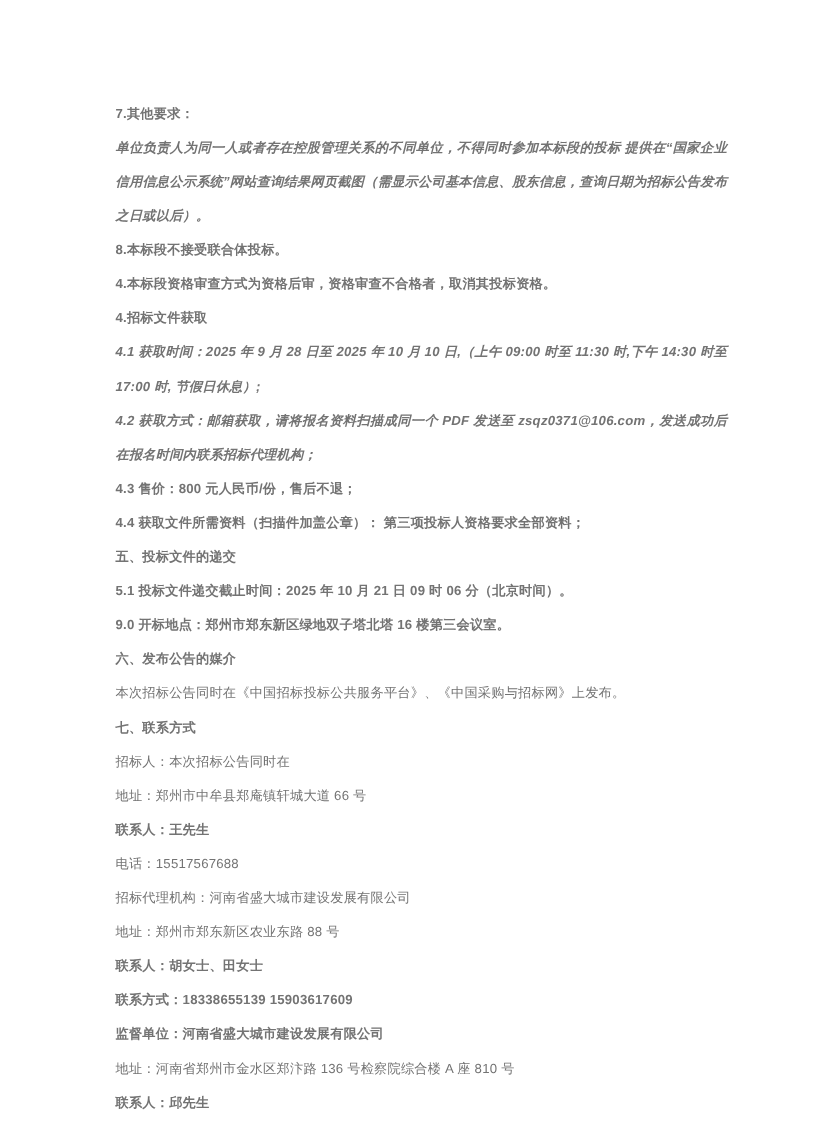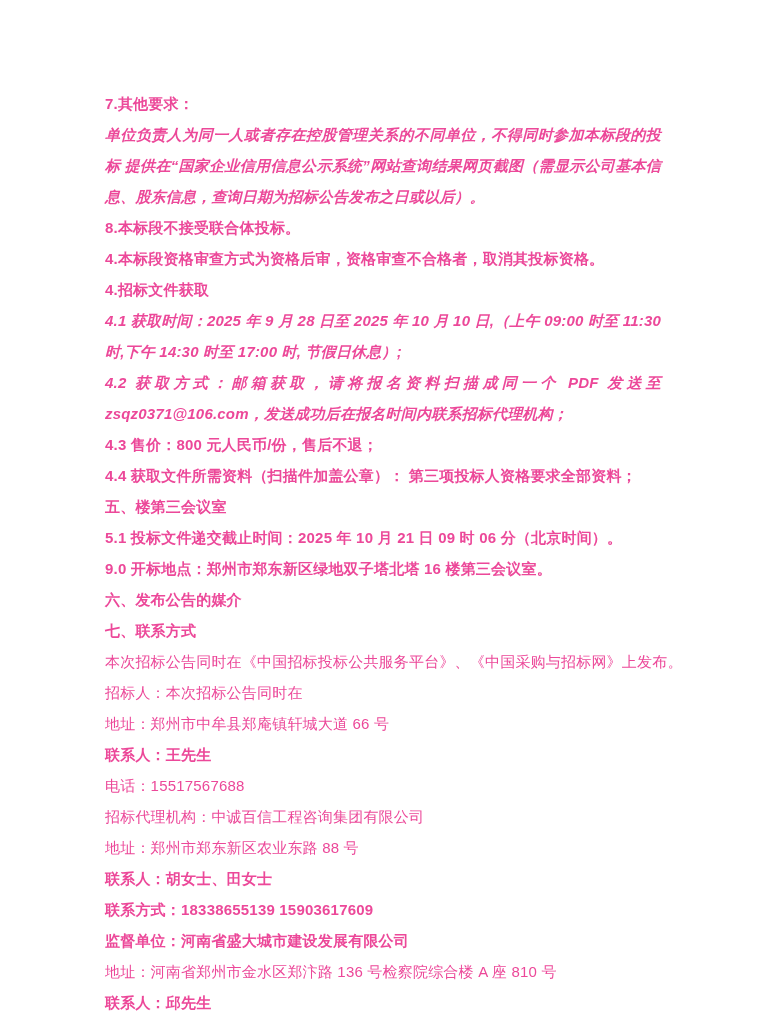--- a/index.html
+++ b/index.html
@@ -15,23 +15,23 @@
   }
   .page {
     position: relative;
     width: 757px;
     height: 1031px;
     box-sizing: border-box;
     padding: 88px 96px 0 105px;
     background: #ffffff;
   }
   .doc-body {
-    font-size: 15px;
+    font-size: 12px;
     line-height: 1.0;
-    color: #ec4899;
+    color: #737373;
   }
   .para {
     margin: 0 0 0 0;
     padding: 0;
     text-align: justify;
     letter-spacing: 0.2px;
   }
   
   .para.single {
     height: 31px;
@@ -54,31 +54,31 @@
   <div class="doc-body" id="doc-body">
       <p class="para single bold">7.其他要求：</p>
       <p class="para multi bold">单位负责人为同一人或者存在控股管理关系的不同单位，不得同时参加本标段的投标 提供在“国家企业信用信息公示系统”网站查询结果网页截图（需显示公司基本信息、股东信息，查询日期为招标公告发布之日或以后）。</p>
       <p class="para single bold">8.本标段不接受联合体投标。</p>
       <p class="para single bold">4.本标段资格审查方式为资格后审，资格审查不合格者，取消其投标资格。</p>
       <p class="para single bold">4.招标文件获取</p>
       <p class="para multi bold">4.1 获取时间：2025 年 9 月 28 日至 2025 年 10 月 10 日,（上午 09:00 时至 11:30 时,下午 14:30 时至 17:00 时, 节假日休息）;</p>
       <p class="para multi bold">4.2 获取方式：邮箱获取，请将报名资料扫描成同一个 PDF 发送至 zsqz0371@106.com，发送成功后在报名时间内联系招标代理机构；</p>
       <p class="para single bold">4.3 售价：800 元人民币/份，售后不退；</p>
       <p class="para single bold">4.4 获取文件所需资料（扫描件加盖公章）： 第三项投标人资格要求全部资料；</p>
-      <p class="para single bold">五、楼第三会议室</p>
+      <p class="para single bold">五、投标文件的递交</p>
       <p class="para single bold">5.1 投标文件递交截止时间：2025 年 10 月 21 日 09 时 06 分（北京时间）。</p>
       <p class="para single bold">9.0 开标地点：郑州市郑东新区绿地双子塔北塔 16 楼第三会议室。</p>
       <p class="para single bold">六、发布公告的媒介</p>
+      <p class="para single">本次招标公告同时在《中国招标投标公共服务平台》、《中国采购与招标网》上发布。</p>
       <p class="para single bold">七、联系方式</p>
-      <p class="para single">本次招标公告同时在《中国招标投标公共服务平台》、《中国采购与招标网》上发布。</p>
       <p class="para single">招标人：本次招标公告同时在</p>
       <p class="para single">地址：郑州市中牟县郑庵镇轩城大道 66 号</p>
       <p class="para single bold">联系人：王先生</p>
       <p class="para single">电话：15517567688</p>
-      <p class="para single">招标代理机构：中诚百信工程咨询集团有限公司</p>
+      <p class="para single">招标代理机构：河南省盛大城市建设发展有限公司</p>
       <p class="para single">地址：郑州市郑东新区农业东路 88 号</p>
       <p class="para single bold">联系人：胡女士、田女士</p>
       <p class="para single bold">联系方式：18338655139   15903617609</p>
       <p class="para single bold">监督单位：河南省盛大城市建设发展有限公司</p>
       <p class="para single">地址：河南省郑州市金水区郑汴路 136 号检察院综合楼 A 座 810 号</p>
       <p class="para single bold">联系人：邱先生</p>
     </div>
 </div>
 
 </body></html>

